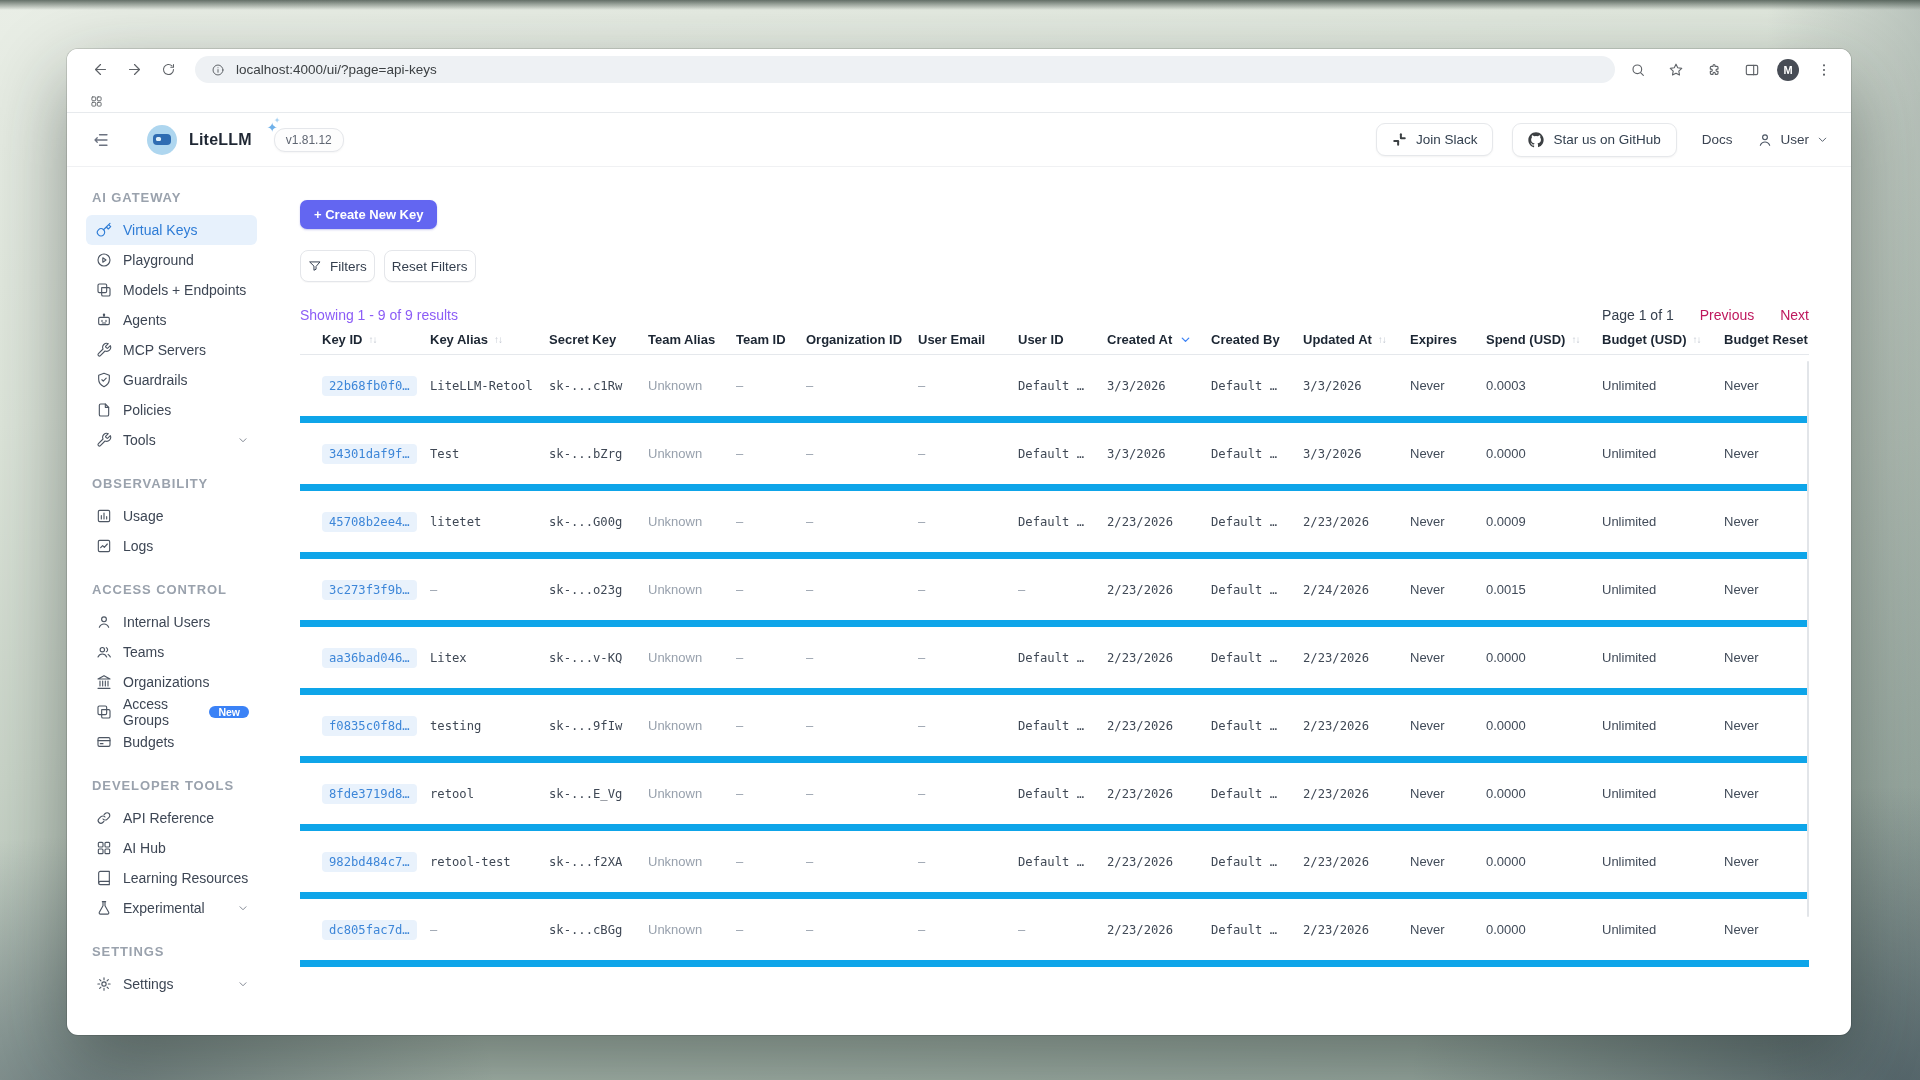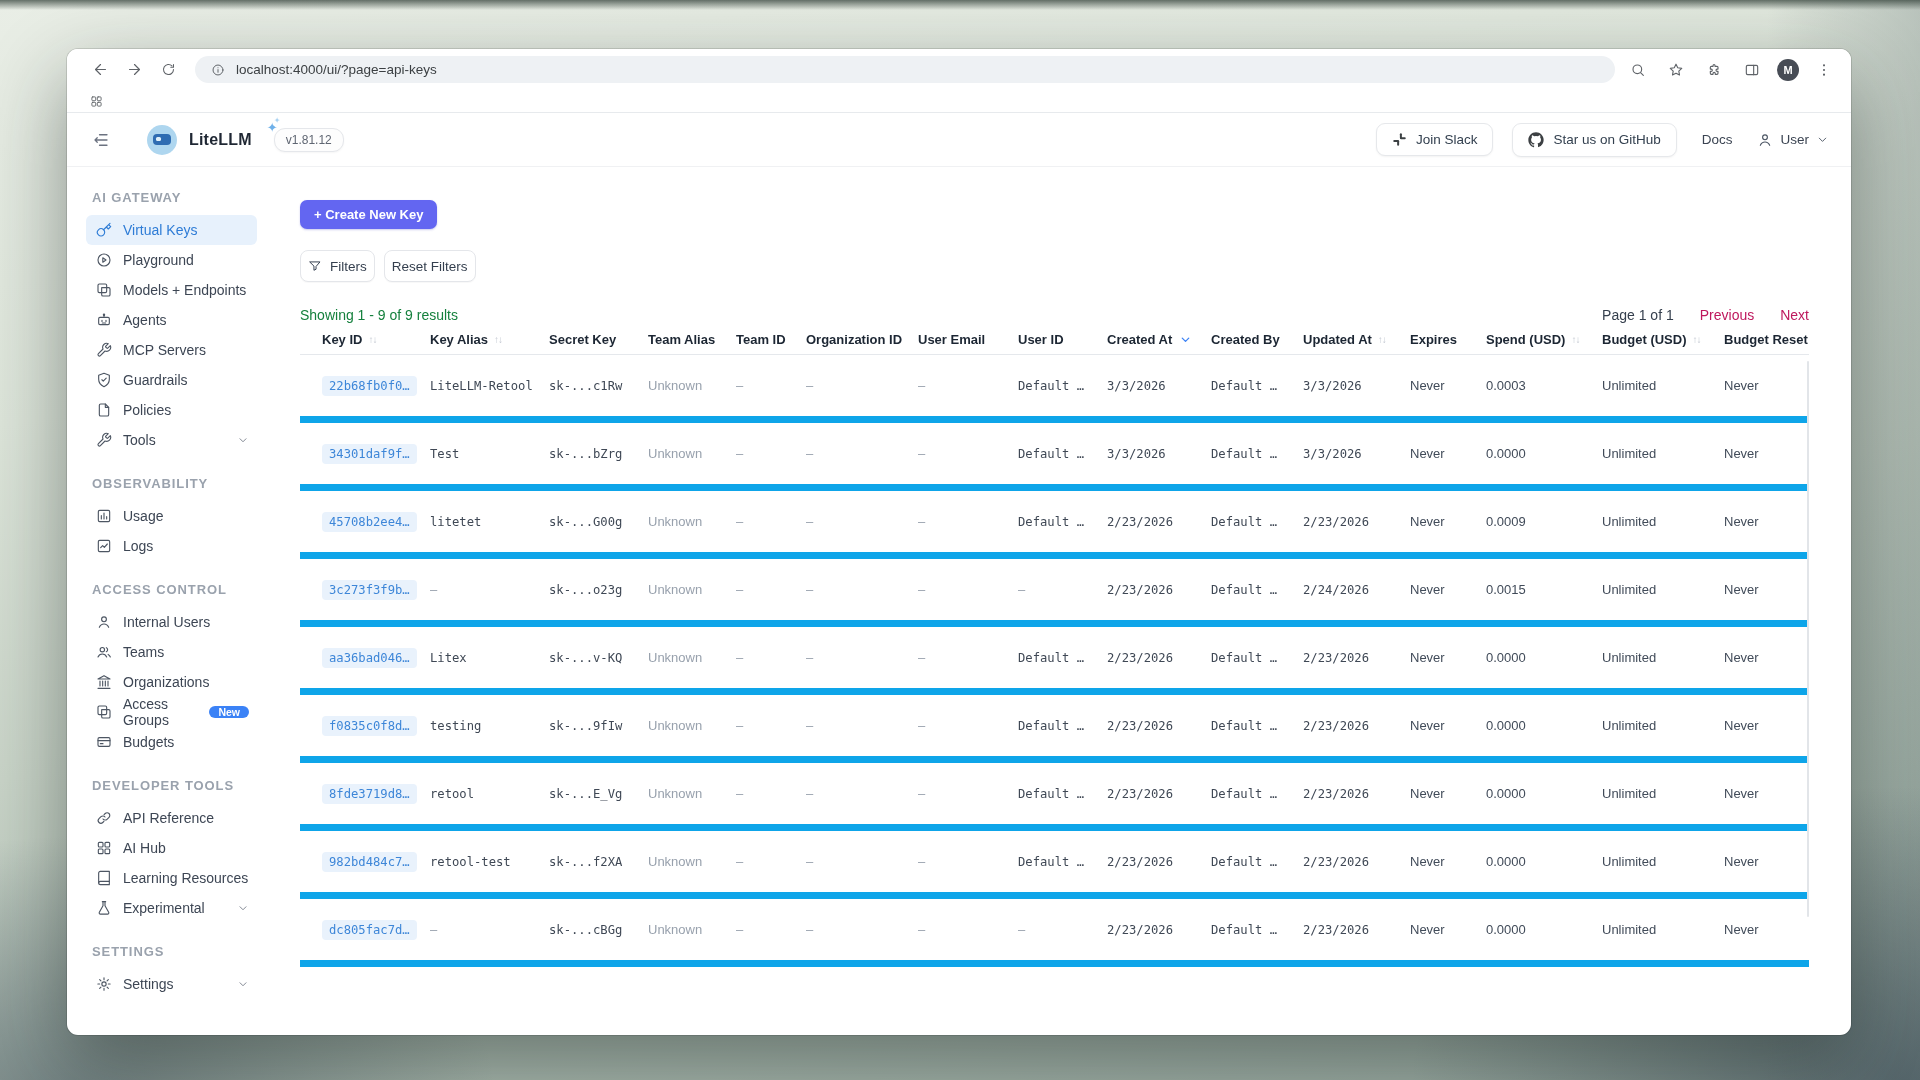--- a/index.html
+++ b/index.html
@@ -55,21 +55,21 @@
   .sb-item.selected .sb-ic{color:#2e7cd6}
   .sb-badge{margin-left:7px;background:#3b82f6;color:#fff;font-size:10.5px;font-weight:600;border-radius:999px;padding:1px 9px;line-height:1}
   .sb-chev{margin-left:auto;color:#6b7280;display:flex}
   .content{flex:1;box-sizing:border-box;padding:33px 42px 0 43px;position:relative;min-width:0}
   
   .create-btn{display:inline-flex;align-items:center;justify-content:center;background:#6366f1;color:#fff;font-size:13px;font-weight:600;border-radius:7px;height:29px;padding:0 14px;box-shadow:0 1px 2px rgba(80,80,200,.3)}
   .filter-row{display:flex;gap:9px;margin-top:21px}
   .flt-btn{display:flex;align-items:center;gap:8px;border:1px solid #e4e6ea;background:#fff;border-radius:8px;height:30px;padding:0 7px;font-size:13.5px;color:#343f4e;box-shadow:0 1px 1px rgba(0,0,0,.03)}
   .flt-btn .ic{display:flex;color:#374151}
   .results-row{display:flex;align-items:center;margin-top:22px;height:21px}
-  .results-text{font-size:14px;color:#15803d}
+  .results-text{font-size:14px;color:#8b5cf6}
   .pagination{margin-left:auto;display:flex;align-items:center;gap:26px}
   .page-text{font-size:14px;color:#353f4d;font-weight:500}
   .page-nav{font-size:14px;color:#be185d}
   
   .table{width:1509px;position:relative}
   .grid-cols{display:grid;grid-template-columns:108px 119px 99px 88px 70px 112px 100px 89px 104px 92px 107px 76px 116px 122px minmax(0,1fr);box-sizing:border-box;padding-left:22px}
   .thead{height:30px;align-items:center;border-bottom:1px solid #e5e8ec}
   .th{display:flex;align-items:center;font-size:13px;font-weight:700;color:#1c2633;white-space:nowrap;overflow:visible}
   .sort{font-size:10px;color:#c2c7d0;margin-left:6px;letter-spacing:-1px}
   .sort-active{display:flex;margin-left:7px;color:#3b82f6}

